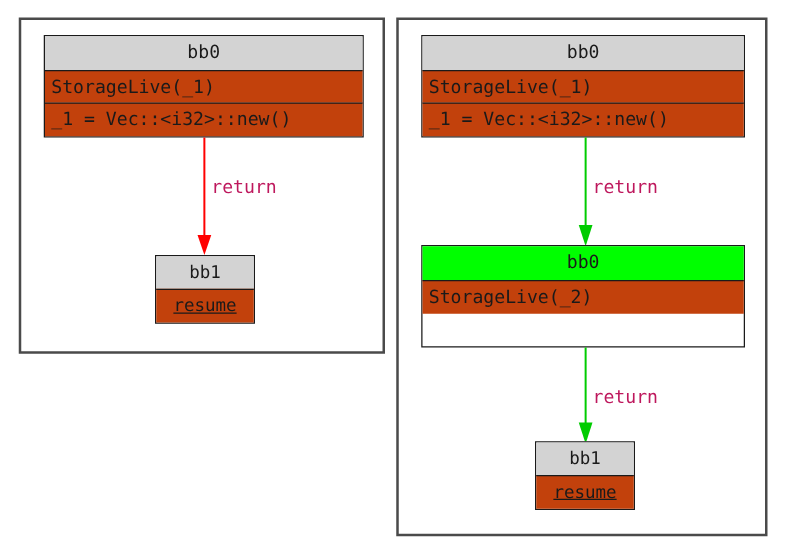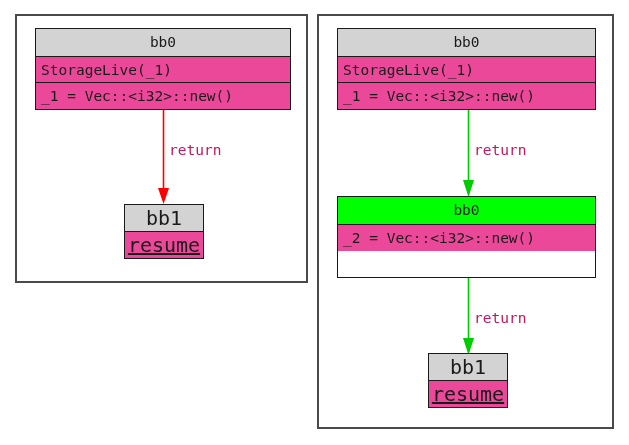--- a/index.html
+++ b/index.html
@@ -53,25 +53,25 @@
   .node-row + .node-row { border-top: 1px solid #1a1a1a; }
 
   .row-header {
     text-align: center;
     background: #d3d3d3;
   }
   .row-header.green { background: #00ff00; }
   .row-stmt {
     text-align: left;
     padding-left: 5px;
-    background: #ec4899;
+    background: #c2410c;
   }
 
   
-  .node-small .node-row { font-size: 20px; }
+  .node-small .node-row { font-size: 14px; }
   .node-small .row-stmt { text-align: center; padding-left: 0; text-decoration: underline; }
 
   
   #node-l-bb0 { left: 35px;  top: 28px;  width: 256px; height: 82px; }
   #node-l-bb1 { left: 124px; top: 204px; width: 80px;  height: 55px; }
 
   #node-r-bb0a { left: 337px; top: 28px;  width: 259px; height: 82px; }
   #node-r-bb0b { left: 337px; top: 196px; width: 259px; height: 82px; }
   #node-r-bb1  { left: 428px; top: 353px; width: 80px;  height: 55px; }
 
@@ -135,21 +135,21 @@
   <div class="edge" id="edge-r-return1">
     <svg width="16" height="88" viewBox="0 0 16 88">
       <line x1="7.5" y1="0" x2="7.5" y2="72" stroke="#00cc00" stroke-width="1.6"></line>
       <polygon points="7.5,87 2,70 13,70" fill="#00cc00"></polygon>
     </svg>
   </div>
   <div class="edge-label" id="edge-r-return1-lbl">return</div>
 
   <div class="node" id="node-r-bb0b">
     <div class="node-row row-header green">bb0</div>
-    <div class="node-row row-stmt">_2 = Vec::&lt;i32&gt;::new()</div>
+    <div class="node-row row-stmt">StorageLive(_2)</div>
   </div>
 
   <div class="edge" id="edge-r-return2">
     <svg width="16" height="78" viewBox="0 0 16 78">
       <line x1="7.5" y1="0" x2="7.5" y2="62" stroke="#00cc00" stroke-width="1.6"></line>
       <polygon points="7.5,77 2,60 13,60" fill="#00cc00"></polygon>
     </svg>
   </div>
   <div class="edge-label" id="edge-r-return2-lbl">return</div>
 

